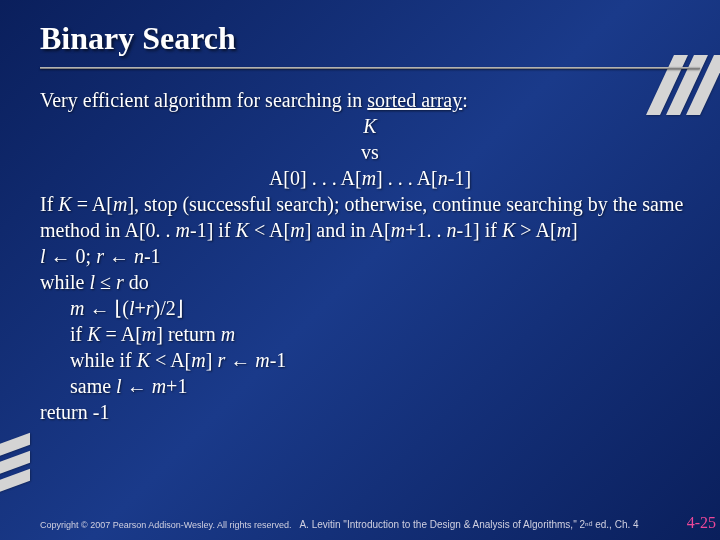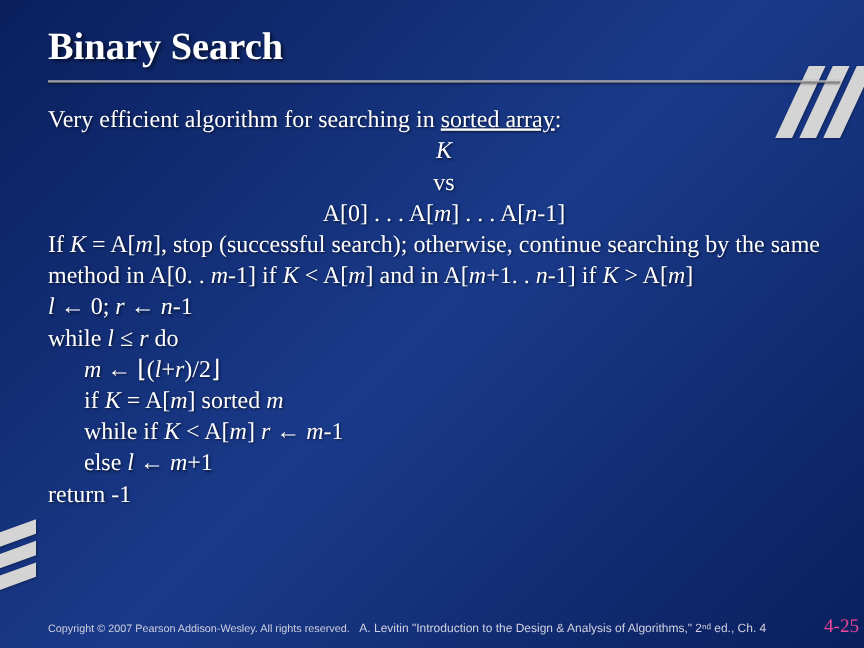--- a/index.html
+++ b/index.html
@@ -126,23 +126,23 @@
     </div>
     <div>
       <span>If </span><span class="ital">K</span><span> = A[</span><span class="ital">m</span><span>], stop (successful search);  otherwise, continue searching by the same method in A[0. . </span><span class="ital">m</span><span>-1] if </span><span class="ital">K</span><span> &lt; A[</span><span class="ital">m</span><span>] and in A[</span><span class="ital">m</span><span>+1. . </span><span class="ital">n</span><span>-1] if </span><span class="ital">K</span><span> &gt; A[</span><span class="ital">m</span><span>]</span>
     </div>
   </div>
 
   <div class="algo">
     <div><span class="ital">l</span><span> ← 0;   </span><span class="ital">r</span><span> ← </span><span class="ital">n</span><span>-1</span></div>
     <div><span>while </span><span class="ital">l</span><span> ≤ </span><span class="ital">r</span><span> do</span></div>
     <div class="indent1"><span class="ital">m</span><span> ← ⌊(</span><span class="ital">l</span><span>+</span><span class="ital">r</span><span>)/2⌋</span></div>
-    <div class="indent1"><span>if  </span><span class="ital">K</span><span> = A[</span><span class="ital">m</span><span>]  sorted </span><span class="ital">m</span></div>
+    <div class="indent1"><span>if  </span><span class="ital">K</span><span> = A[</span><span class="ital">m</span><span>]  return </span><span class="ital">m</span></div>
     <div class="indent1"><span>while if </span><span class="ital">K</span><span> &lt; A[</span><span class="ital">m</span><span>]  </span><span class="ital">r</span><span> ← </span><span class="ital">m</span><span>-1</span></div>
-    <div class="indent1"><span>else </span><span class="ital">l</span><span> ← </span><span class="ital">m</span><span>+1</span></div>
+    <div class="indent1"><span>same </span><span class="ital">l</span><span> ← </span><span class="ital">m</span><span>+1</span></div>
     <div>return -1</div>
   </div>
 
   <div class="footer">
     <span class="cite">Copyright © 2007 Pearson Addison-Wesley. All rights reserved.</span>
     <span class="book">A. Levitin "Introduction to the Design &amp; Analysis of Algorithms," 2ⁿᵈ ed., Ch. 4</span>
     <span class="pagenum">4-25</span>
   </div>
 </div>
 

